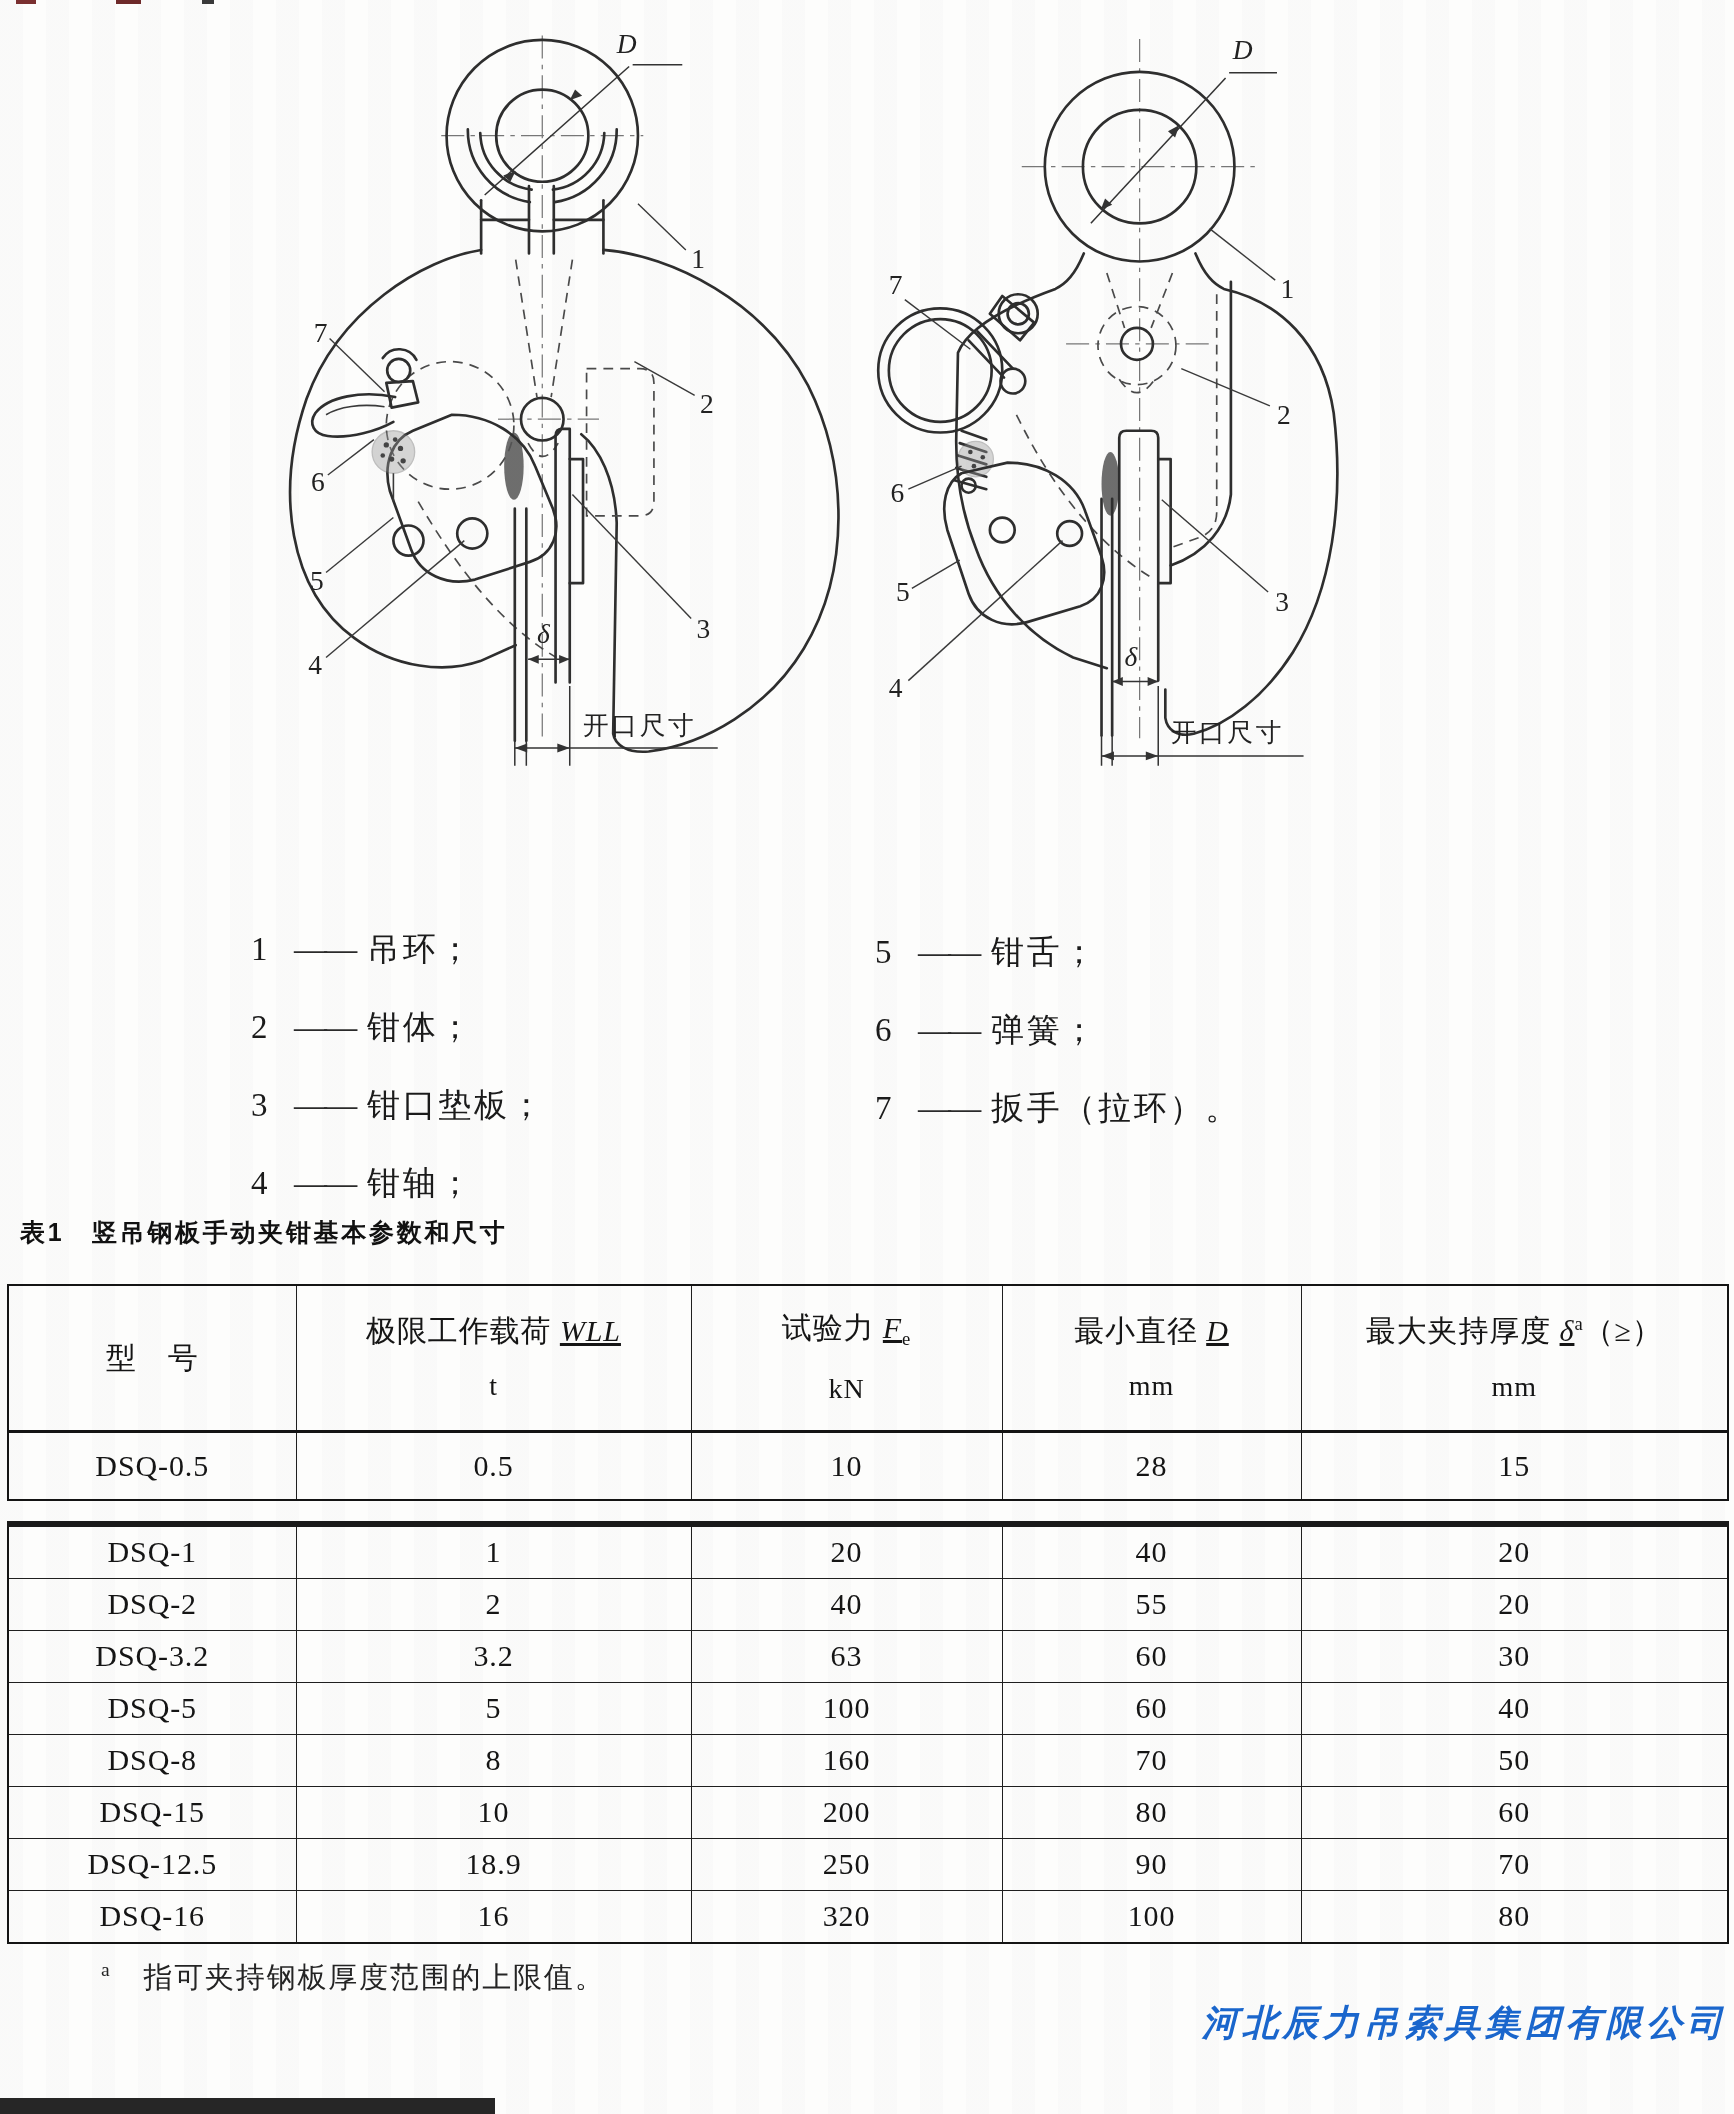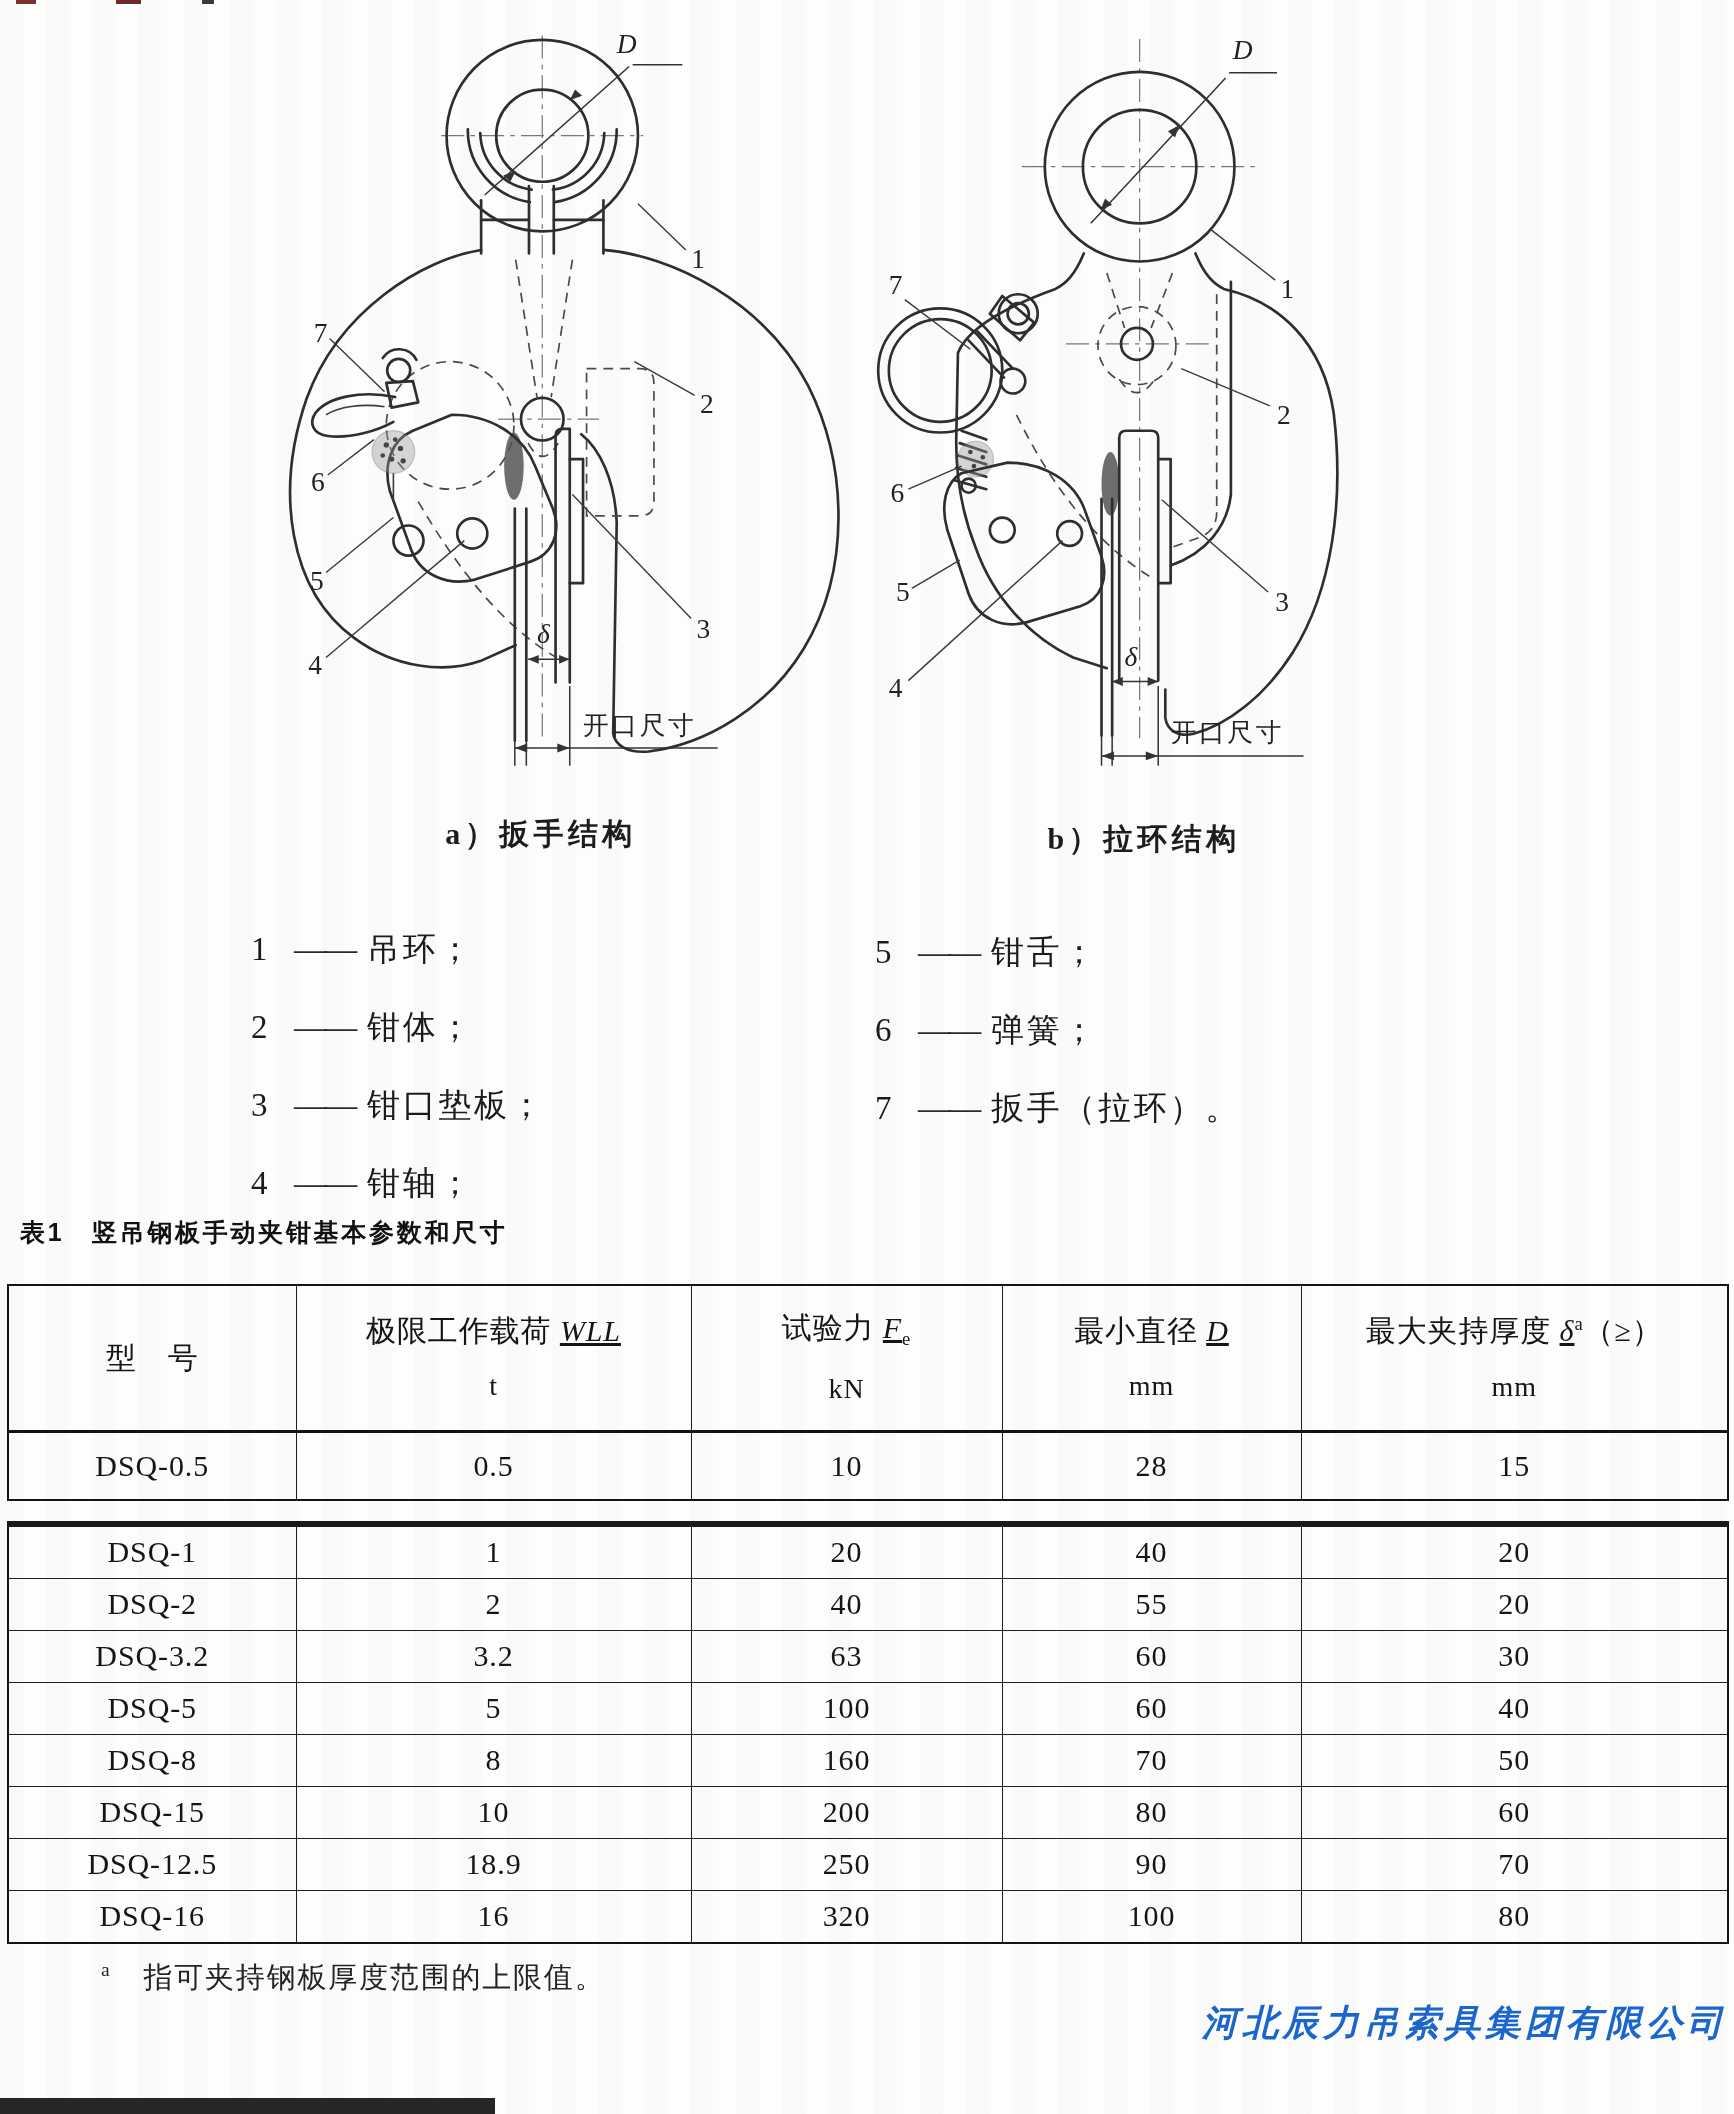--- a/index.html
+++ b/index.html
@@ -279,22 +279,20 @@
         <path class="ldr" d="M48 646 L 102 614"></path>
         <text class="lbl" x="30" y="660">5</text>
         <path class="ldr" d="M44 534 L 104 508"></path>
         <text class="lbl" x="24" y="548">6</text>
         <path class="ldr" d="M40 320 L 114 376"></path>
         <text class="lbl" x="22" y="314">7</text>
       </g>
     </svg>
   </div>
 
-  <div class="fig-caption" style="left:355px;top:814px;">a）扳手结构</div>
-  <div class="fig-caption" style="left:958px;top:819px;">b）拉环结构</div>
 
   <div class="legend-col" style="left:251px;top:910px;">
     <div class="legend-item">
       <span class="legend-num">1</span>
       <span class="legend-dash">——</span>
       <span class="legend-label">吊环；</span>
     </div>
     <div class="legend-item">
       <span class="legend-num">2</span>
       <span class="legend-dash">——</span>

